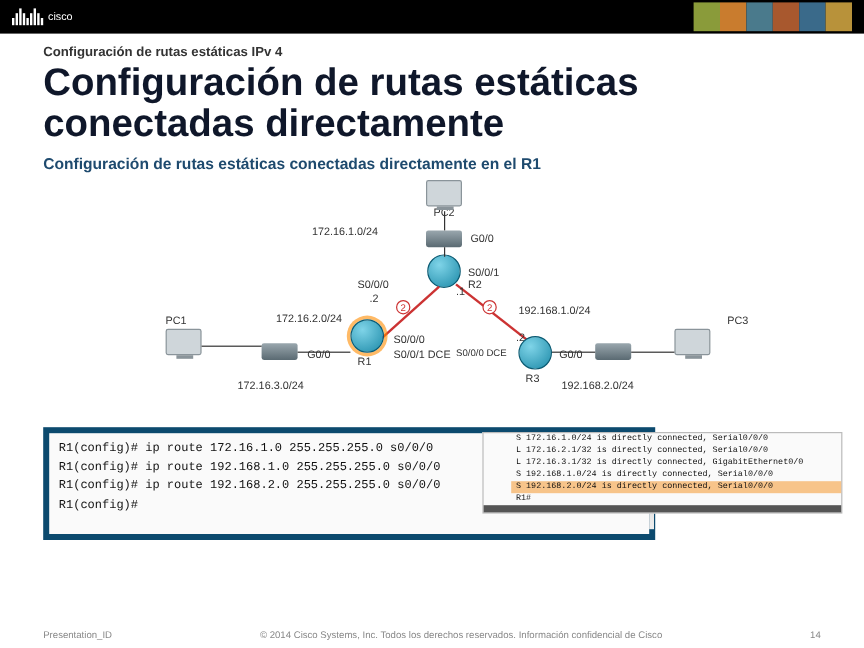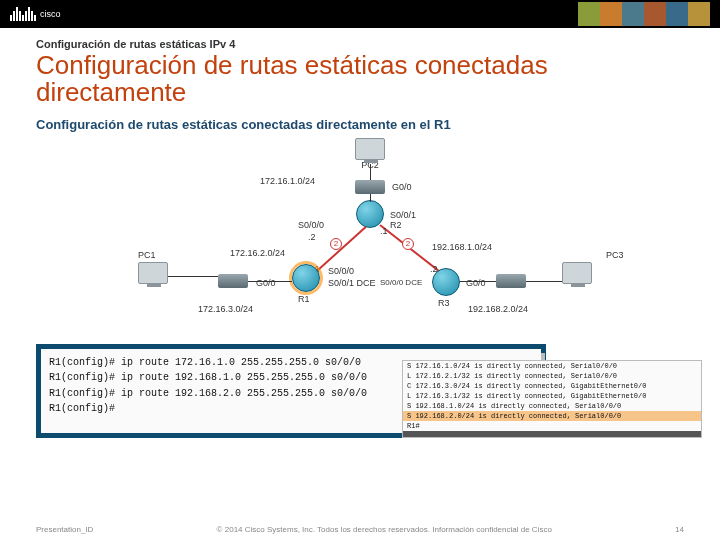--- a/index.html
+++ b/index.html
@@ -8,40 +8,40 @@
   .cisco-logo { color: #fff; font-size: 9px; display: flex; align-items: center; gap: 4px; }
   .cisco-bars { display: flex; gap: 1px; align-items: flex-end; height: 14px; }
   .cisco-bars span { width: 2px; background: #fff; }
   .b1{height:6px}.b2{height:10px}.b3{height:14px}.b4{height:10px}.b5{height:6px}.b6{height:10px}.b7{height:14px}.b8{height:10px}.b9{height:6px}
   .people { display:flex; gap:0; }
   .people span { width:22px; height:24px; display:block; }
   .p1{background:#8a9b3a}.p2{background:#c97c2e}.p3{background:#4a7a8c}.p4{background:#a8582e}.p5{background:#3a6a8a}.p6{background:#b8923a}
 
   .slide { padding: 10px 36px 0 36px; }
   .eyebrow { font-size: 11px; font-weight: bold; color: #333; margin-bottom: 2px; }
-  .title { font-size: 26px; font-weight: normal; color: #c2410c; line-height: 1.05; margin-bottom: 10px; }
+  .title { font-size: 32px; font-weight: bold; color: #0f172a; line-height: 1.05; margin-bottom: 10px; }
   .panel-title { font-size: 13px; font-weight: bold; color: #1e4a6e; margin-bottom: 6px; }
 
   .diagram { position: relative; width: 560px; height: 200px; margin: 0 auto 6px auto; border:0; }
   .node { position: absolute; font-size: 9px; color:#333; text-align:center; }
   .router { width:28px; height:28px; border-radius:50%; background: radial-gradient(circle at 35% 30%, #7fd4e8, #1d8aa8); border:1px solid #0a5a72; display:flex; align-items:center; justify-content:center; color:#fff; font-size:7px; }
   .router.hl { box-shadow: 0 0 0 3px rgba(255,140,0,.6); }
   .switch { width:30px; height:14px; background:linear-gradient(#9aa7ae,#5a6a72); border-radius:2px; }
   .pc { width:30px; height:22px; background:#cfd6da; border:1px solid #8a949a; border-radius:2px; position:relative; }
   .pc::after { content:''; position:absolute; bottom:-4px; left:8px; width:14px; height:3px; background:#8a949a; }
   .lbl { position:absolute; font-size:9px; color:#333; white-space:nowrap; }
   .line { position:absolute; background:#c33; height:2px; transform-origin:left center; }
   .dot2 { position:absolute; width:12px; height:12px; border-radius:50%; background:#fff; border:1px solid #c33; color:#c33; font-size:8px; display:flex; align-items:center; justify-content:center; }
 
   .cli-wrap { display:flex; gap:6px; align-items:flex-start; }
   .cli1 { border:5px solid #0c4a6e; background:#fafafa; width:510px; height:94px; padding:6px 8px; position:relative; }
   .cli1 .sh { position:absolute; right:-4px; top:4px; bottom:4px; width:4px; background:linear-gradient(#bbb,#eee); }
   .cli-line { font-family: "Courier New", monospace; font-size:10px; color:#111; white-space:nowrap; line-height:1.55; }
   .cli2 { border:1px solid #bbb; background:#fafafa; width:300px; font-family:"Courier New",monospace; font-size:7px; color:#111; position:absolute; right:18px; top:360px; }
-  .cli2 .row { padding:1px 4px; white-space:nowrap; overflow:hidden; text-overflow:ellipsis; }
+  .cli2 .row { padding:1px 4px; white-space:nowrap; overflow:hidden; text-overflow:ellipsis;margin-left:23px; }
   .cli2 .row.hl { background:#f7c48a; }
   .cli2 .bot { height:6px; background:#555; }
 
   .footer { position:absolute; bottom:6px; left:0; right:0; padding:0 36px; display:flex; justify-content:space-between; font-size:8px; color:#888; }
   .pgnum { color:#888; }
 </style>
 </head>
 <body>
 
 <div class="topbar">
@@ -98,21 +98,21 @@
     <div class="line" style="left:300px; top:86px; width:90px; transform:rotate(38deg);"></div>
     <div class="dot2" style="left:250px; top:100px;">2</div>
     <div class="dot2" style="left:322px; top:100px;">2</div>
     <div class="lbl" style="left:150px; top:110px;">172.16.2.0/24</div>
     <div class="lbl" style="left:352px; top:104px;">192.168.1.0/24</div>
     <div class="lbl" style="left:228px; top:94px;">.2</div>
     <div class="lbl" style="left:300px; top:88px;">.1</div>
     <div class="lbl" style="left:232px; top:126px;">.1</div>
     <div class="lbl" style="left:350px; top:126px;">.2</div>
 
-    <div class="node" style="left:212px; top:126px;">
+    <div class="node" style="left:212px; top:116px;">
       <div class="router hl"></div>
       <div class="lbl" style="left:6px; top:30px;">R1</div>
     </div>
     <div class="lbl" style="left:248px; top:128px;">S0/0/0</div>
     <div class="lbl" style="left:248px; top:140px;">S0/0/1 DCE</div>
     <div class="lbl" style="left:176px; top:140px;">G0/0</div>
 
     <div class="node" style="left:352px; top:130px;">
       <div class="router"></div>
       <div class="lbl" style="left:6px; top:30px;">R3</div>
@@ -153,21 +153,20 @@
       <div class="cli-line">R1(config)# ip route 192.168.2.0 255.255.255.0 s0/0/0</div>
       <div class="cli-line">R1(config)#</div>
       <div class="sh"></div>
     </div>
   </div>
 </div>
 
 <div class="cli2">
     <div class="row">S    172.16.1.0/24 is directly connected, Serial0/0/0</div>
     <div class="row">L    172.16.2.1/32 is directly connected, Serial0/0/0</div>
-    <div class="row">C    172.16.3.0/24 is directly connected, GigabitEthernet0/0</div>
     <div class="row">L    172.16.3.1/32 is directly connected, GigabitEthernet0/0</div>
     <div class="row">S    192.168.1.0/24 is directly connected, Serial0/0/0</div>
     <div class="row hl">S    192.168.2.0/24 is directly connected, Serial0/0/0</div>
     <div class="row">R1#</div>
     <div class="bot"></div>
   </div>
 
 <div class="footer">
   <span>Presentation_ID</span>
   <span>© 2014 Cisco Systems, Inc. Todos los derechos reservados.   Información confidencial de Cisco</span>

